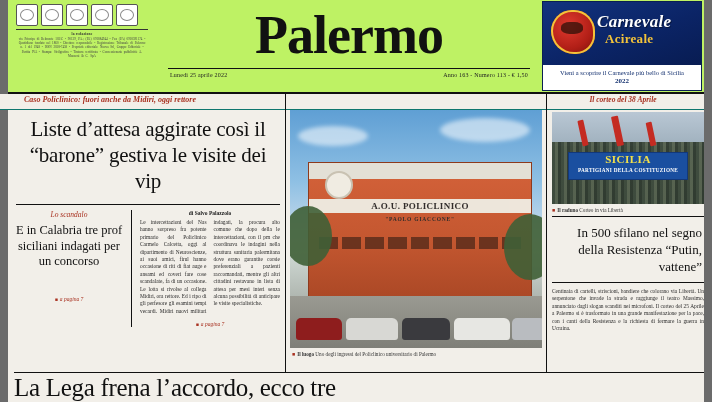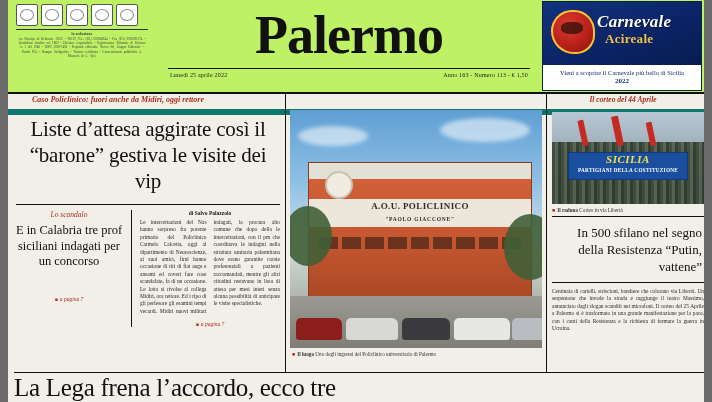--- a/index.html
+++ b/index.html
@@ -169,23 +169,23 @@
   }
   .promo-year {
     font-weight: bold;
     font-size: 7px;
     text-align: center;
   }
 
   
   #kicker-bar {
     position: absolute;
-    left: 8px; right: 8px; top: 94px;
+    left: 0; right: 8px; top: 94px;
     height: 15px;
-    border-bottom: 6px solid #0f766e;
+    border-bottom: 1px solid #0f766e;
     background: #f2efe9;
   }
   .kicker-left {
     position: absolute;
     left: 24px; top: 1px;
     font-size: 8px;
     font-weight: bold;
     color: #a8301f;
     font-style: italic;
   }
@@ -308,21 +308,21 @@
     background: linear-gradient(180deg,#d4623a 0%, #c45730 55%, #a94725 100%);
     border: 1px solid #8d3a1d;
   }
   .ph-building-top {
     position: absolute;
     left: 0; right: 0; top: 0; height: 16px;
     background: #e3e0d6;
   }
   .ph-band {
     position: absolute;
-    left: 0; right: 0; top: 36px; height: 28px;
+    left: 0; right: 0; top: 36px; height: 14px;
     background: #efece2;
     opacity: .96;
   }
   .ph-band-text {
     font-size: 9px;
     font-weight: bold;
     color: #2b2b2b;
     text-align: center;
     line-height: 13px;
     letter-spacing: .4px;
@@ -396,21 +396,21 @@
   .rp-banner {
     position: absolute;
     left: 16px; top: 40px;
     width: 118px; height: 26px;
     background: #1a4fa0;
     border: 1px solid #12387a;
     color: #fff;
     text-align: center;
   }
   .rp-banner .b1 {
-    font-size: 11px; font-weight: bold; color: #f2e04a; line-height: 13px; letter-spacing: .5px; font-style: italic;
+    font-size: 11px; font-weight: bold; color: #f2e04a; line-height: 13px; letter-spacing: .5px;
   }
   .rp-banner .b2 {
     font-size: 5.2px; font-weight: bold; color: #ffffff; line-height: 8px; letter-spacing: .3px;
   }
   .rp-flag {
     position: absolute;
     border-radius: 1px;
     background: #c42b22;
     transform: rotate(-12deg);
   }
@@ -496,21 +496,21 @@
       <div class="promo-word2">Acireale</div>
       <div class="promo-foot">
         <div>Vieni a scoprire il Carnevale più bello di Sicilia</div>
         <div class="promo-year">2022</div>
       </div>
     </div>
   </div>
 
   <div id="kicker-bar">
     <div class="kicker-left">Caso Policlinico: fuori anche da Midiri, oggi rettore</div>
-    <div class="kicker-right">Il corteo del 44 Aprile</div>
+    <div class="kicker-right">Il corteo del 38 Aprile</div>
   </div>
 
   <div class="vert-rule" style="left:285px; top:94px; height:278px;"></div>
   <div class="vert-rule" style="left:546px; top:94px; height:278px;"></div>
 
   <div id="left-col">
     <div class="lead-head">Liste d’attesa aggirate così il “barone” gestiva le visite dei vip</div>
     <div class="lead-rule"></div>
 
     <div class="subsec">

